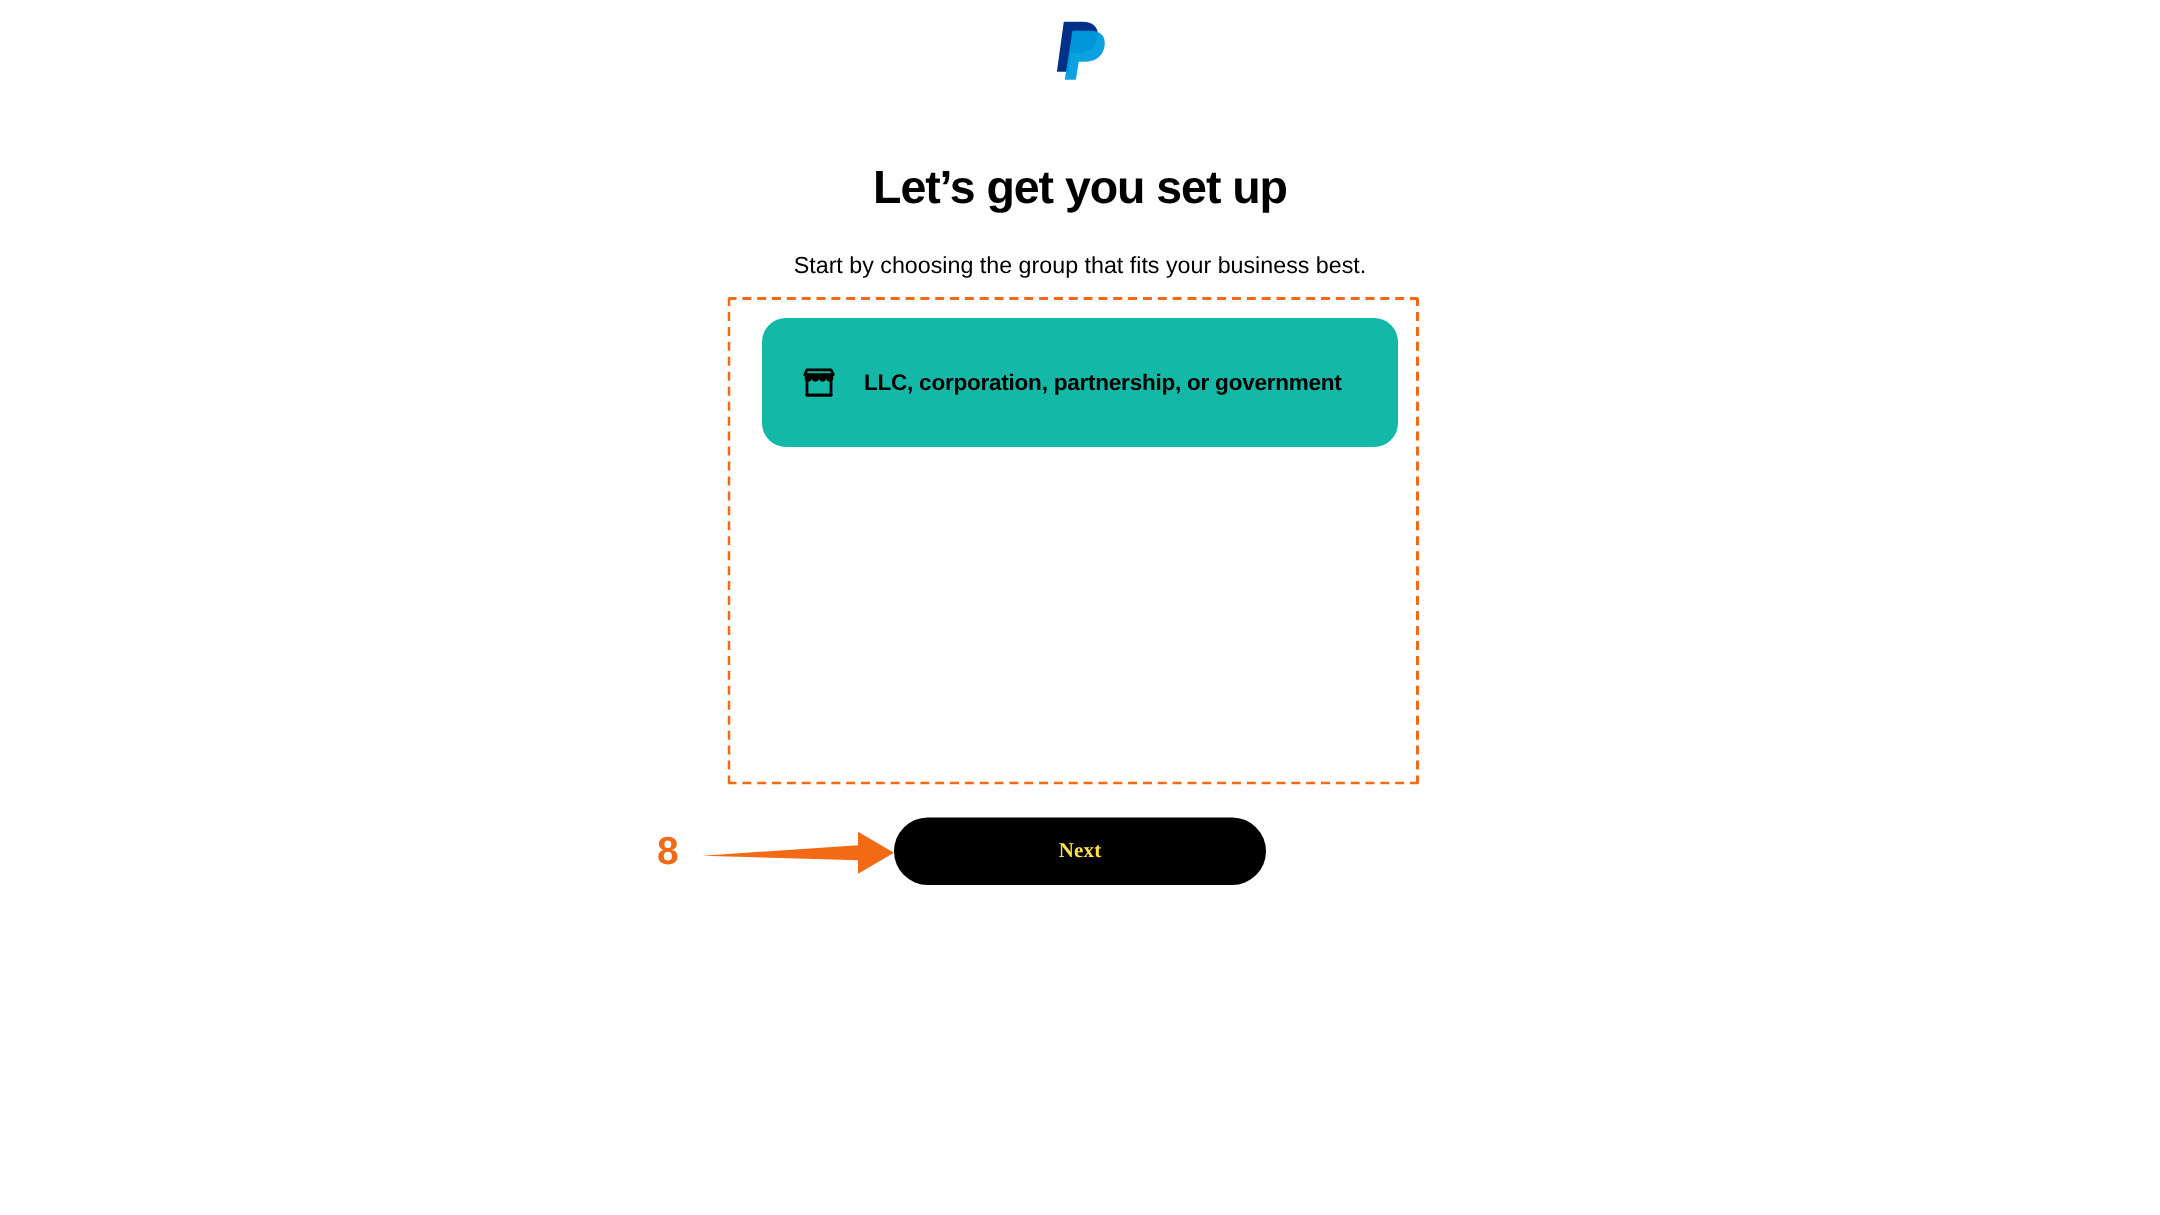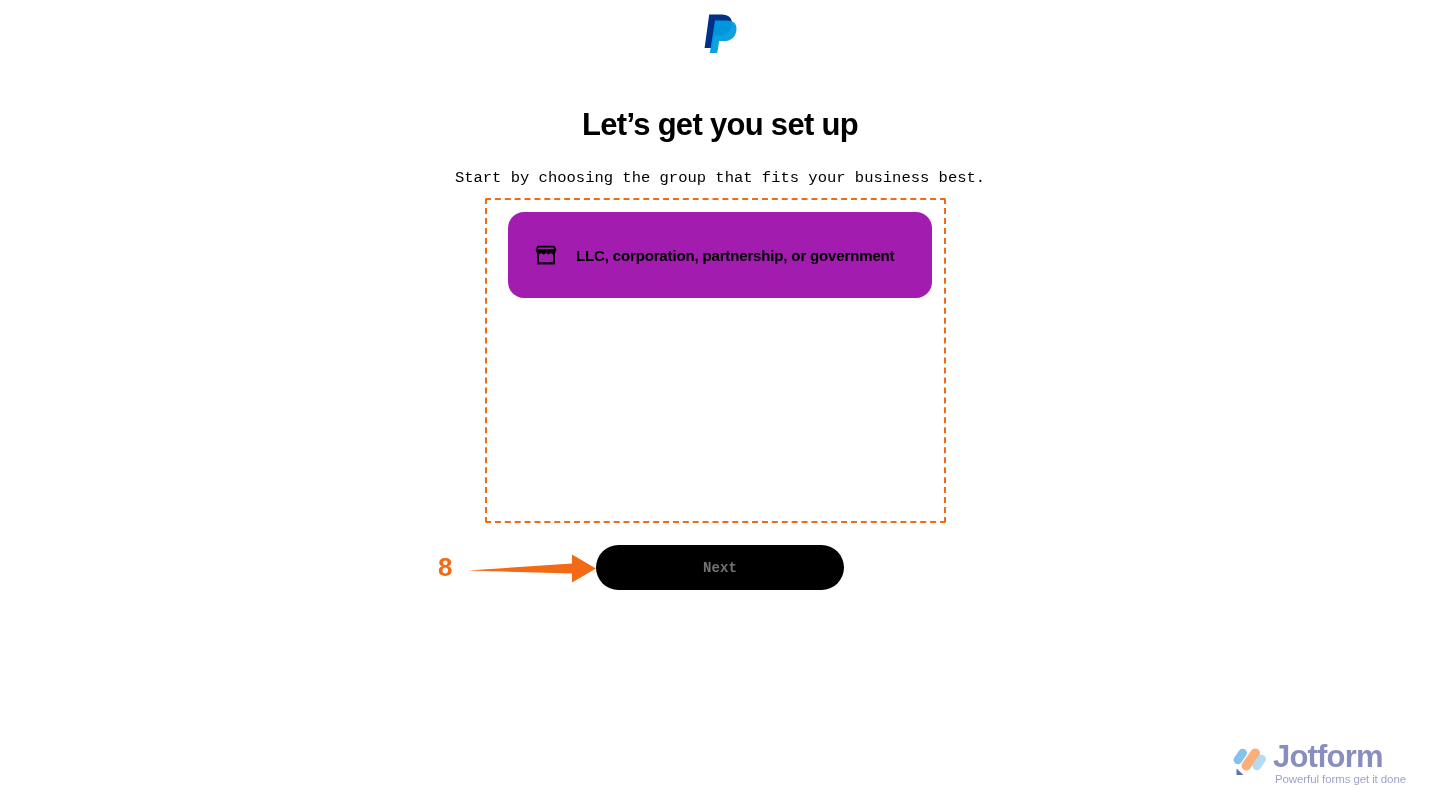--- a/index.html
+++ b/index.html
@@ -46,21 +46,20 @@
     color: #000000;
     line-height: 42px;
   }
   .subtitle {
     margin: 0;
     padding-top: 21px;
     font-size: 15.5px;
     font-weight: 400;
     color: #000000;
     line-height: 22px;
-    font-family: Liberation Mono, monospace;
   }
 
   
   .highlight-box {
     position: absolute;
     left: 485px;
     top: 198px;
     width: 461px;
     height: 325px;
     border: 2px dashed #f26a15;
@@ -72,21 +71,21 @@
   .options {
     position: absolute;
     left: 508px;
     top: 212px;
     width: 424px;
   }
   .option-card {
     display: flex;
     align-items: center;
     height: 86px;
-    background: #a21caf;
+    background: #14b8a6;
     border-radius: 16px;
     margin-bottom: 15px;
     padding-left: 24px;
     cursor: pointer;
   }
   .option-card:last-child { margin-bottom: 0; }
   .option-icon {
     width: 28px;
     height: 28px;
     flex: 0 0 28px;
@@ -104,24 +103,24 @@
   }
 
   
   .next-button {
     position: absolute;
     left: 596px;
     top: 545px;
     width: 248px;
     height: 45px;
     background: #000000;
-    color: #737373;
+    color: #fde047;
     border: none;
     border-radius: 24px;
-    font-family: Liberation Mono, monospace;
+    font-family: Liberation Serif, serif;
     font-size: 14px;
     font-weight: 700;
     letter-spacing: 0.1px;
     cursor: pointer;
   }
 
   
   .annotation {
     position: absolute;
     left: 430px;
@@ -226,26 +225,14 @@
 
   <button class="next-button">Next</button>
 
   <div class="annotation">
     <span class="annot-number">8</span>
     <svg width="180" height="60" viewBox="0 0 180 60" xmlns="http://www.w3.org/2000/svg">
       <path d="M38 30.5 L142 23.5 L142 14.5 L166 28.5 L142 42.5 L142 33.5 Z" fill="#f26a15"></path>
     </svg>
   </div>
 
-  <div class="watermark">
-    <svg class="wm-mark" viewBox="0 0 40 40" xmlns="http://www.w3.org/2000/svg">
-      <rect x="5" y="6" width="8.5" height="17" rx="4.25" fill="#76b9e8" transform="rotate(35 9.25 14.5)"></rect>
-      <rect x="15" y="5" width="9.5" height="25" rx="4.75" fill="#f9a46a" transform="rotate(35 19.75 17.5)"></rect>
-      <rect x="24" y="12" width="8.5" height="17" rx="4.25" fill="#a9d7f2" transform="rotate(35 28.25 20.5)"></rect>
-      <path d="M5.5 26.5 L12.5 33 L5.5 33 Z" fill="#4b5ea8"></path>
-    </svg>
-    <div class="wm-text">
-      <div class="wm-title">Jotform</div>
-      <div class="wm-tagline">Powerful forms get it done</div>
-    </div>
-  </div>
 
 </div>
 
 </body></html>

